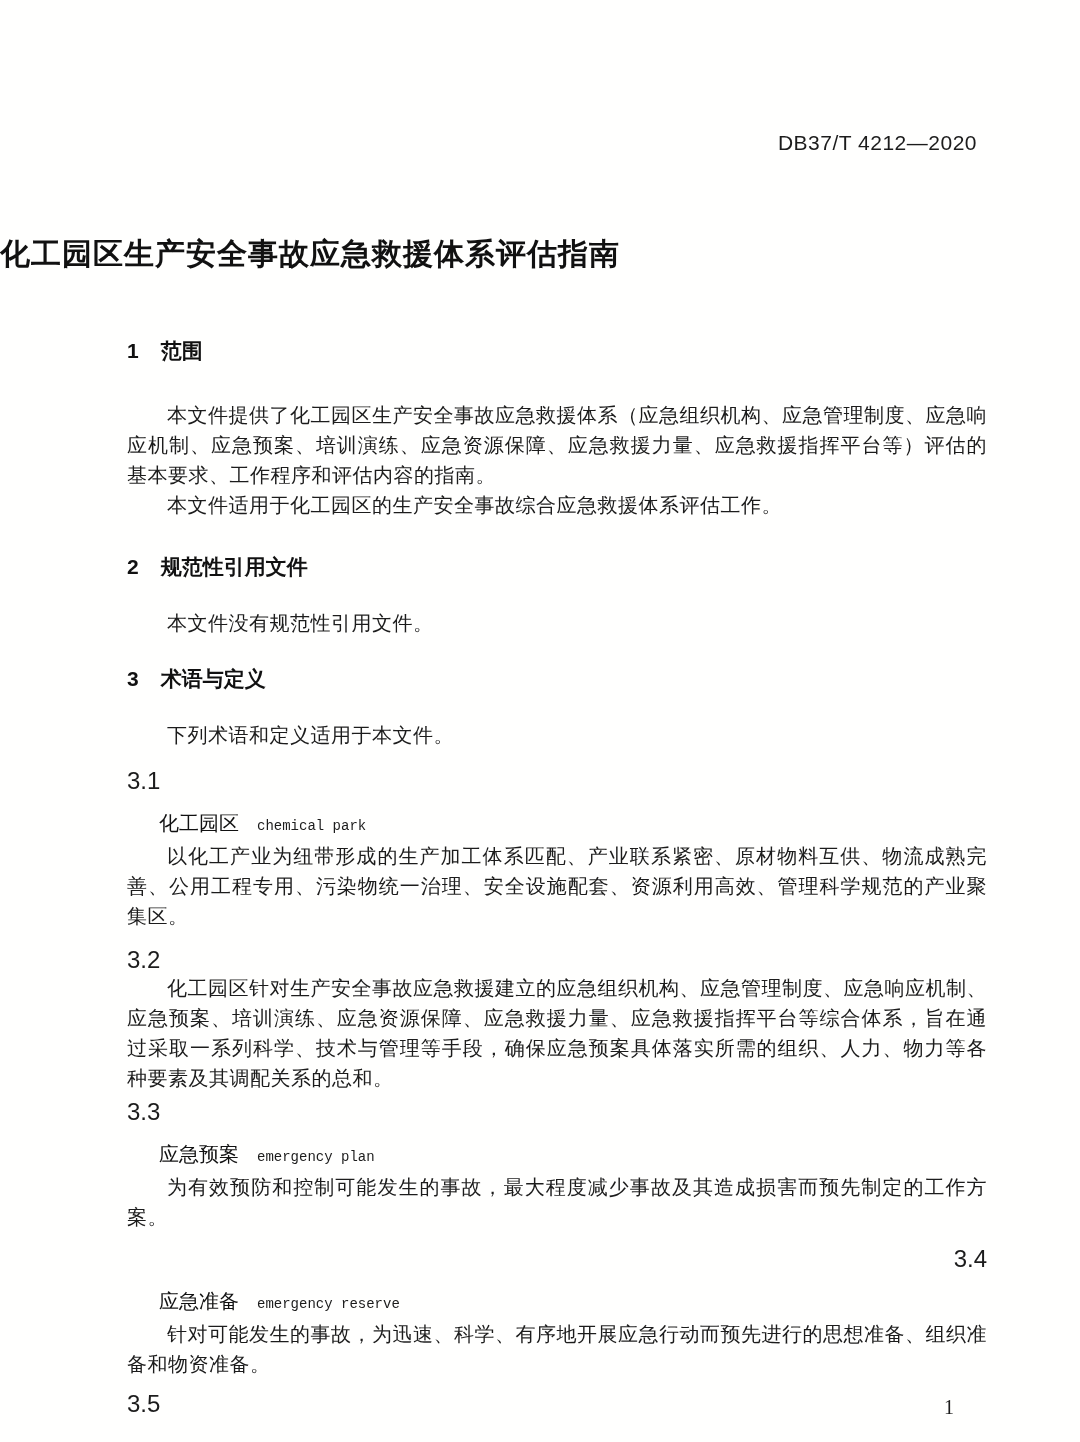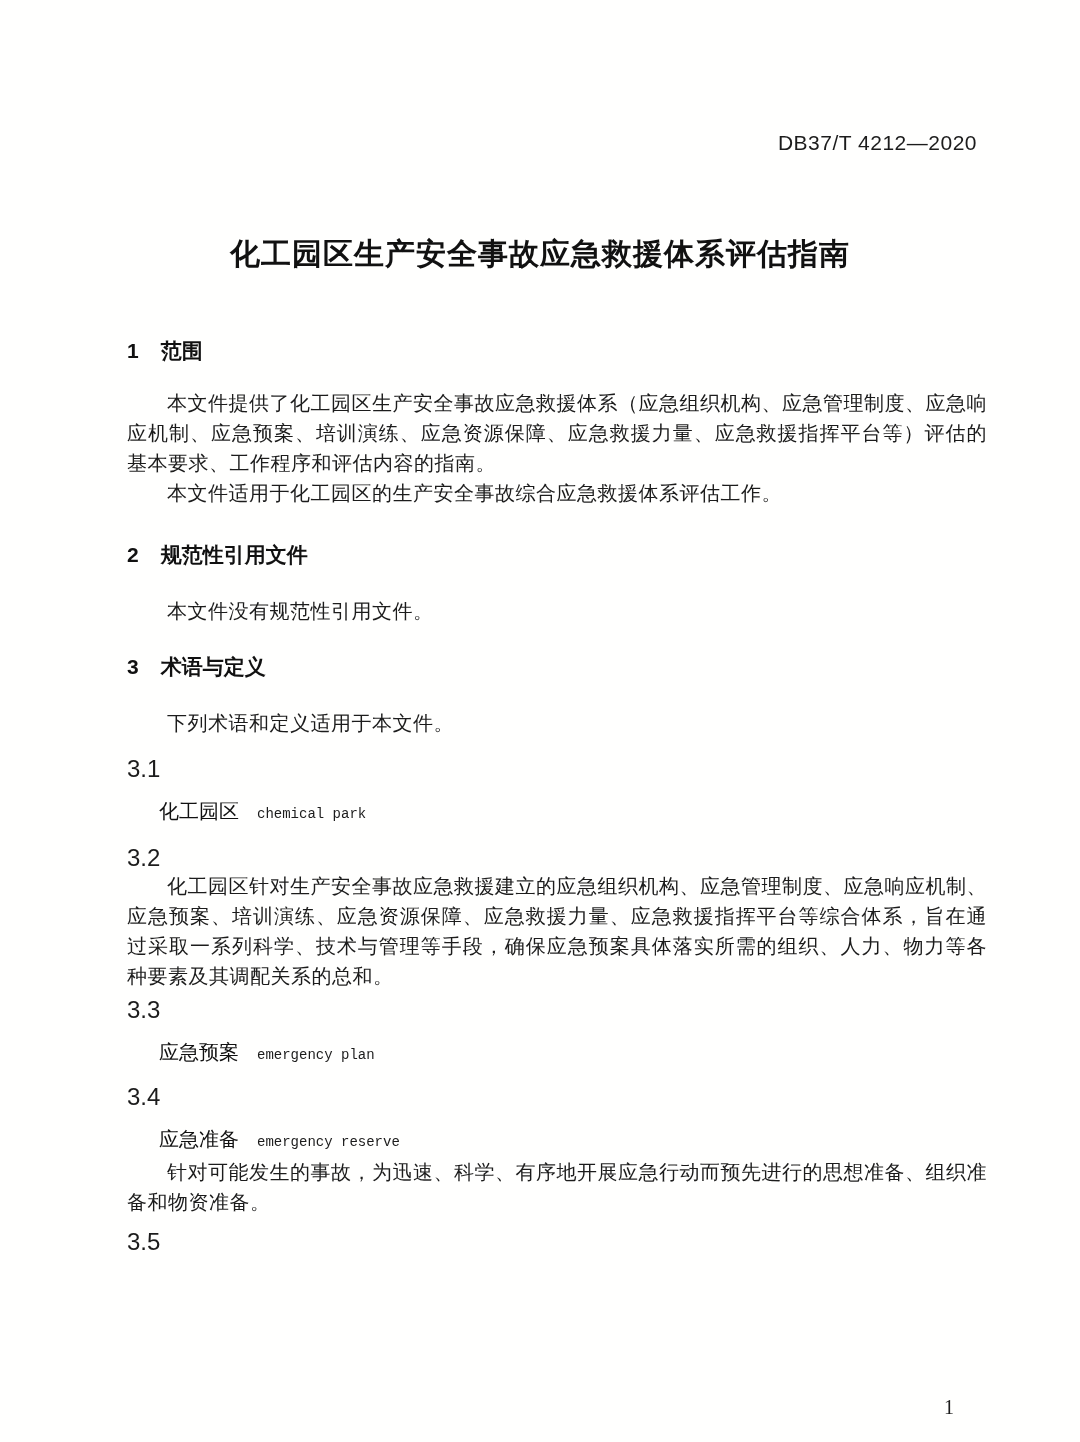--- a/index.html
+++ b/index.html
@@ -24,21 +24,20 @@
     font-family: "Liberation Sans", sans-serif;
     font-size: 21px;
     letter-spacing: 0.5px;
     color: #1c1c1c;
   }
   .doc-title {
     position: absolute;
     top: 234px;
     left: 0;
     width: 100%;
-    text-align: center;
     font-family: "Liberation Sans", sans-serif;
     font-weight: bold;
     font-size: 30px;
     letter-spacing: 1px;
     color: #111;
   }
   .content {
     position: absolute;
     top: 322px;
     left: 127px;
@@ -53,21 +52,21 @@
     margin-top: 16px;
   }
   .sec-heading .sec-num { margin-right: 22px; font-weight: bold; }
   .para {
     font-size: 20px;
     line-height: 30px;
     text-indent: 2em;
     text-align: justify;
     letter-spacing: 0.5px;
   }
-  .mt-para1 { margin-top: 24px; }
+  .mt-para1 { margin-top: 36px; }
   .mt-h2 { margin-top: 34px; }
   .mt-h3 { margin-top: 28px; }
   .mt-p { margin-top: 28px; }
   .term-number {
     font-family: "Liberation Sans", sans-serif;
     font-size: 24px;
     line-height: 26px;
     color: #1c1c1c;
   }
   .term-line {
@@ -83,21 +82,21 @@
   }
   .term-en {
     font-family: "Liberation Mono", "DejaVu Sans Mono", monospace;
     font-size: 14px;
     margin-left: 18px;
     color: #1c1c1c;
   }
   .t1 { margin-top: 18px; }
   .t2 { margin-top: 16px; }
   .t3 { margin-top: 6px; }
-  .t4 { margin-top: 14px; }
+  .t4 { margin-top: 14px; text-align: right; }
   .t5 { margin-top: 12px; }
   .page-number {
     position: absolute;
     top: 1396px;
     left: 944px;
     font-family: "Liberation Serif", serif;
     font-size: 20px;
     color: #1c1c1c;
   }
 </style>
@@ -125,28 +124,30 @@
 
     <div class="sec-heading mt-h3">
       <span class="sec-num">3</span><span>术语与定义</span>
     </div>
     <p class="para mt-p">下列术语和定义适用于本文件。</p>
 
     <div class="term-number t1">3.1</div>
     <div class="term-line">
       <span class="term-zh">化工园区</span><span class="term-en">chemical park</span>
     </div>
+    <p class="para">以化工产业为纽带形成的生产加工体系匹配、产业联系紧密、原材物料互供、物流成熟完善、公用工程专用、污染物统一治理、安全设施配套、资源利用高效、管理科学规范的产业聚集区。</p>
 
     <div class="term-number t2">3.2</div>
     <p class="para">化工园区针对生产安全事故应急救援建立的应急组织机构、应急管理制度、应急响应机制、应急预案、培训演练、应急资源保障、应急救援力量、应急救援指挥平台等综合体系，旨在通过采取一系列科学、技术与管理等手段，确保应急预案具体落实所需的组织、人力、物力等各种要素及其调配关系的总和。</p>
 
     <div class="term-number t3">3.3</div>
     <div class="term-line">
       <span class="term-zh">应急预案</span><span class="term-en">emergency plan</span>
     </div>
+    <p class="para">为有效预防和控制可能发生的事故，最大程度减少事故及其造成损害而预先制定的工作方案。</p>
 
     <div class="term-number t4">3.4</div>
     <div class="term-line">
       <span class="term-zh">应急准备</span><span class="term-en">emergency reserve</span>
     </div>
     <p class="para">针对可能发生的事故，为迅速、科学、有序地开展应急行动而预先进行的思想准备、组织准备和物资准备。</p>
 
     <div class="term-number t5">3.5</div>
 
   </div>

